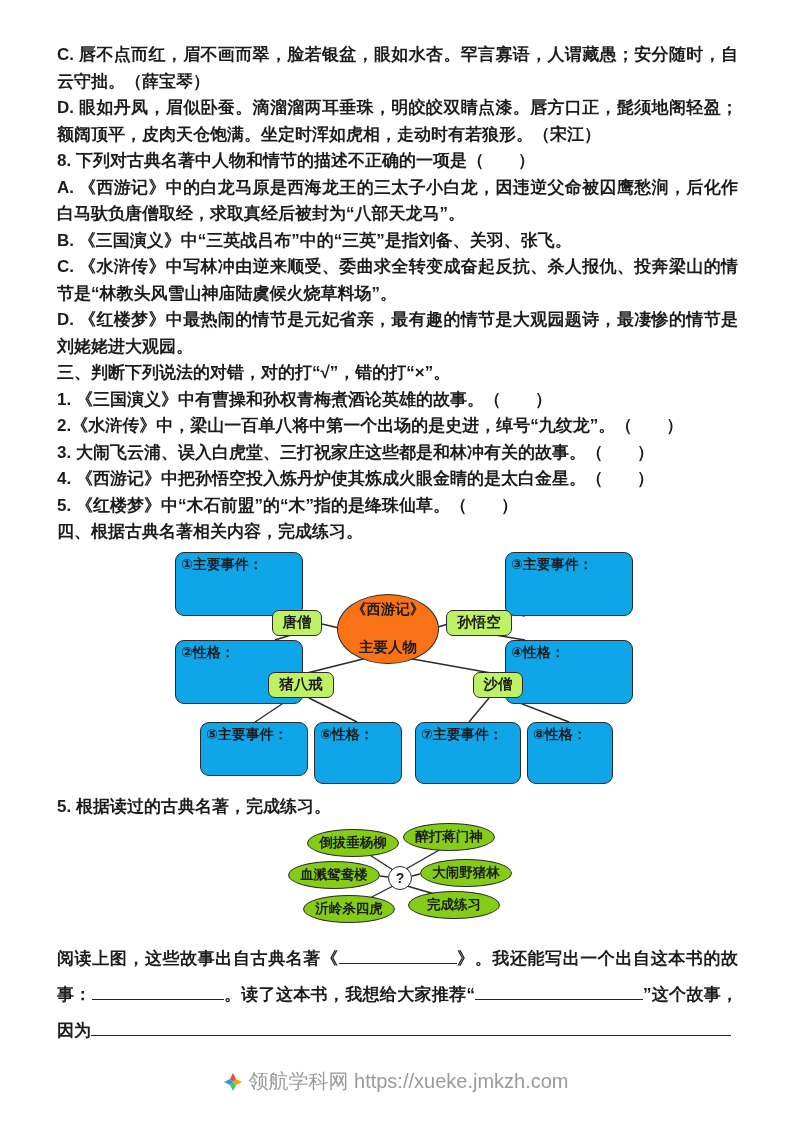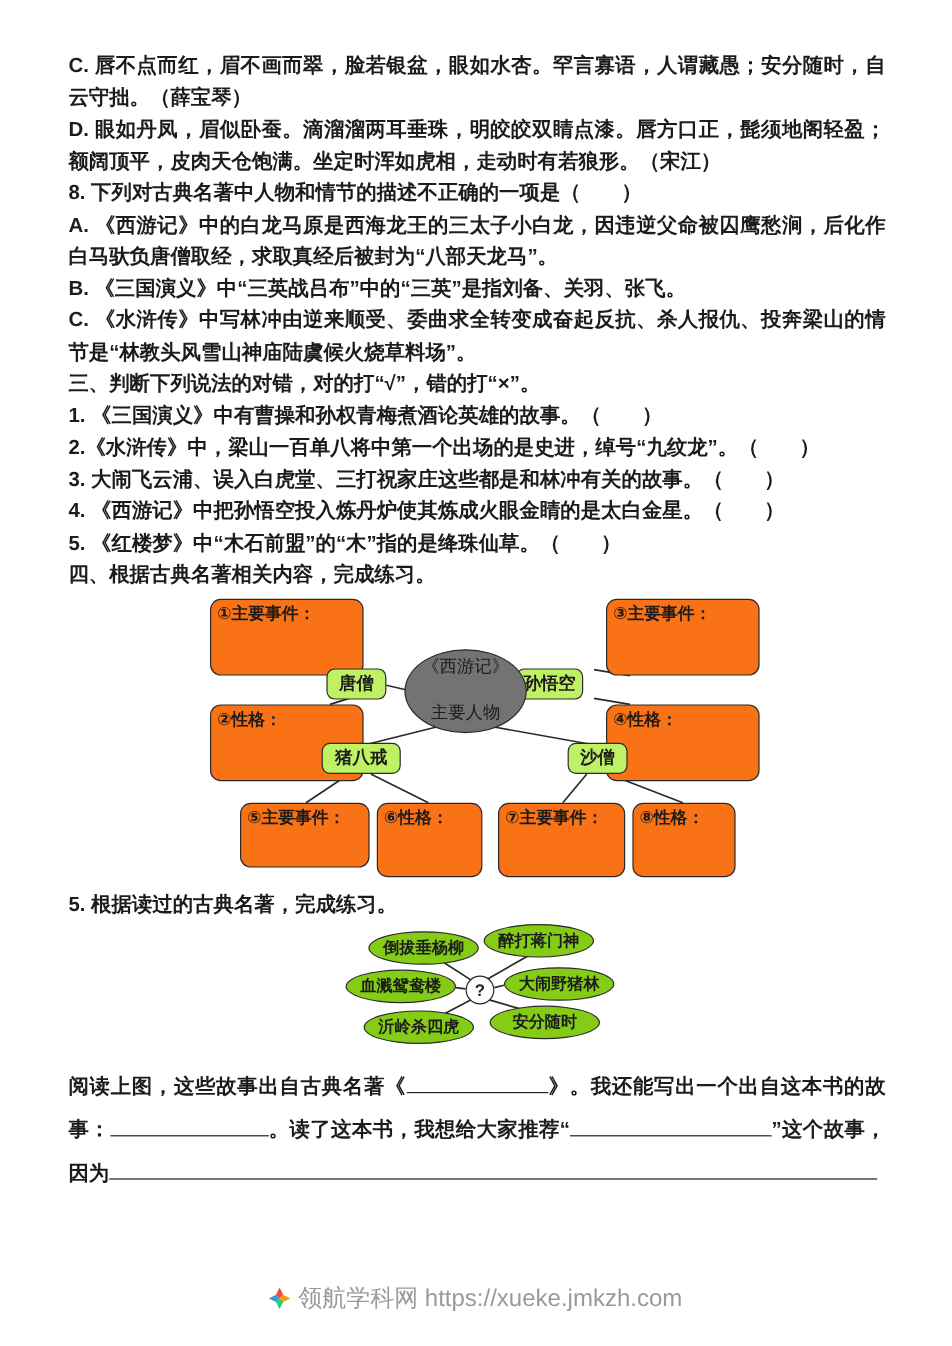--- a/index.html
+++ b/index.html
@@ -8,38 +8,38 @@
     font-family:"Liberation Sans","DejaVu Sans",sans-serif;color:#1c1c1c;
   }
   .content{position:absolute;left:57px;top:42px;width:681px;}
   .para{margin:0;font-size:17px;line-height:26.5px;font-weight:600;text-align:justify;}
   .heading{font-weight:700;}
 
   
   .mindmap{position:relative;width:681px;height:246px;margin:2px 0 0 0;}
   .mindmap svg{position:absolute;left:0;top:0;}
   .mbox{position:absolute;border:1.6px solid #2a2a2a;border-radius:9px;
-        font-size:14px;font-weight:600;padding:3px 5px;box-sizing:border-box;background:#f97316;}
+        font-size:14px;font-weight:600;padding:3px 5px;box-sizing:border-box;background:#0ea5e9;}
   .b1{left:118px;top:4px;width:128px;height:64px;}
   .b3{left:448px;top:4px;width:128px;height:64px;}
   .b2{left:118px;top:92px;width:128px;height:64px;}
   .b4{left:448px;top:92px;width:128px;height:64px;}
   .b5{left:143px;top:174px;width:108px;height:54px;}
   .b6{left:257px;top:174px;width:88px;height:62px;}
   .b7{left:358px;top:174px;width:106px;height:62px;}
   .b8{left:470px;top:174px;width:86px;height:62px;}
   .mnode{position:absolute;border:1.6px solid #2a2a2a;border-radius:7px;background:#bef264;
          font-size:14.5px;font-weight:600;display:flex;align-items:center;justify-content:center;box-sizing:border-box;}
   .n-tangseng{left:215px;top:62px;width:50px;height:26px;}
-  .n-sunwukong{left:373px;top:62px;width:56px;height:26px;}
+  .n-sunwukong{left:389px;top:62px;width:66px;height:26px;}
   .n-zhubajie{left:211px;top:124px;width:66px;height:26px;}
   .n-shaseng{left:416px;top:124px;width:50px;height:26px;}
   .mcenter{position:absolute;left:280px;top:46px;width:100px;height:68px;border:1.6px solid #2a2a2a;
-           border-radius:50%;background:#737373;display:flex;flex-direction:column;align-items:center;justify-content:center;
-           font-size:14.5px;font-weight:400;line-height:19px;gap:19px;}
+           border-radius:50%;background:#f97316;display:flex;flex-direction:column;align-items:center;justify-content:center;
+           font-size:14.5px;font-weight:700;line-height:19px;gap:19px;}
 
   
   .bubblemap{position:relative;width:681px;height:116px;margin:1px 0 0 0;}
   .bubblemap svg{position:absolute;left:0;top:0;}
   .bubble{position:absolute;width:92px;height:28px;border:1.6px solid #2a2a2a;border-radius:50%;background:#84cc16;
           font-size:13.5px;font-weight:600;display:flex;align-items:center;justify-content:center;box-sizing:border-box;}
   .bb0{left:250px;top:8px;}
   .bb1{left:346px;top:2px;}
   .bb2{left:231px;top:40px;}
   .bb3{left:363px;top:38px;}
@@ -66,20 +66,21 @@
 
 <div class="content">
 
   <p class="para">C. 唇不点而红，眉不画而翠，脸若银盆，眼如水杏。罕言寡语，人谓藏愚；安分随时，自云守拙。（薛宝琴）</p>
   <p class="para">D. 眼如丹凤，眉似卧蚕。滴溜溜两耳垂珠，明皎皎双睛点漆。唇方口正，髭须地阁轻盈；额阔顶平，皮肉天仓饱满。坐定时浑如虎相，走动时有若狼形。（宋江）</p>
 
   <p class="para">8. 下列对古典名著中人物和情节的描述不正确的一项是（　　）</p>
   <p class="para">A. 《西游记》中的白龙马原是西海龙王的三太子小白龙，因违逆父命被囚鹰愁涧，后化作白马驮负唐僧取经，求取真经后被封为“八部天龙马”。</p>
   <p class="para">B. 《三国演义》中“三英战吕布”中的“三英”是指刘备、关羽、张飞。</p>
   <p class="para">C. 《水浒传》中写林冲由逆来顺受、委曲求全转变成奋起反抗、杀人报仇、投奔梁山的情节是“林教头风雪山神庙陆虞候火烧草料场”。</p>
+  <p class="para">D. 《红楼梦》中最热闹的情节是元妃省亲，最有趣的情节是大观园题诗，最凄惨的情节是刘姥姥进大观园。</p>
 
   <p class="para heading">三、判断下列说法的对错，对的打“√”，错的打“×”。</p>
   <p class="para">1. 《三国演义》中有曹操和孙权青梅煮酒论英雄的故事。（　　）</p>
   <p class="para">2.《水浒传》中，梁山一百单八将中第一个出场的是史进，绰号“九纹龙”。（　　）</p>
   <p class="para">3. 大闹飞云浦、误入白虎堂、三打祝家庄这些都是和林冲有关的故事。（　　）</p>
   <p class="para">4. 《西游记》中把孙悟空投入炼丹炉使其炼成火眼金睛的是太白金星。（　　）</p>
   <p class="para">5. 《红楼梦》中“木石前盟”的“木”指的是绛珠仙草。（　　）</p>
 
   <p class="para heading">四、根据古典名著相关内容，完成练习。</p>
 
@@ -129,21 +130,21 @@
         <line x1="355" y1="55" x2="363" y2="53"></line>
         <line x1="336" y1="65" x2="309" y2="79"></line>
         <line x1="350" y1="65" x2="381" y2="74"></line>
       </g>
     </svg>
     <div class="bubble bb0">倒拔垂杨柳</div>
     <div class="bubble bb1">醉打蒋门神</div>
     <div class="bubble bb2">血溅鸳鸯楼</div>
     <div class="bubble bb3">大闹野猪林</div>
     <div class="bubble bb4">沂岭杀四虎</div>
-    <div class="bubble bb5">安分随时</div>
+    <div class="bubble bb5">完成练习</div>
     <div class="bcenter">?</div>
   </div>
 
   <p class="para fill"><span>阅读上图，这些故事出自古典名著《</span><span class="blank w118"></span><span>》。我还能写出一个出自这本书的故事：</span><span class="blank w132"></span><span>。读了这本书，我想给大家推荐“</span><span class="blank w168"></span><span>”这个故事，因为</span><span class="blank w640"></span></p>
 
 </div>
 
 <div class="footer">
   <svg class="logo" width="18" height="18" viewBox="0 0 18 18">
     <polygon points="9,0 12,6 9,9 6,6" fill="#e74c3c"></polygon>

